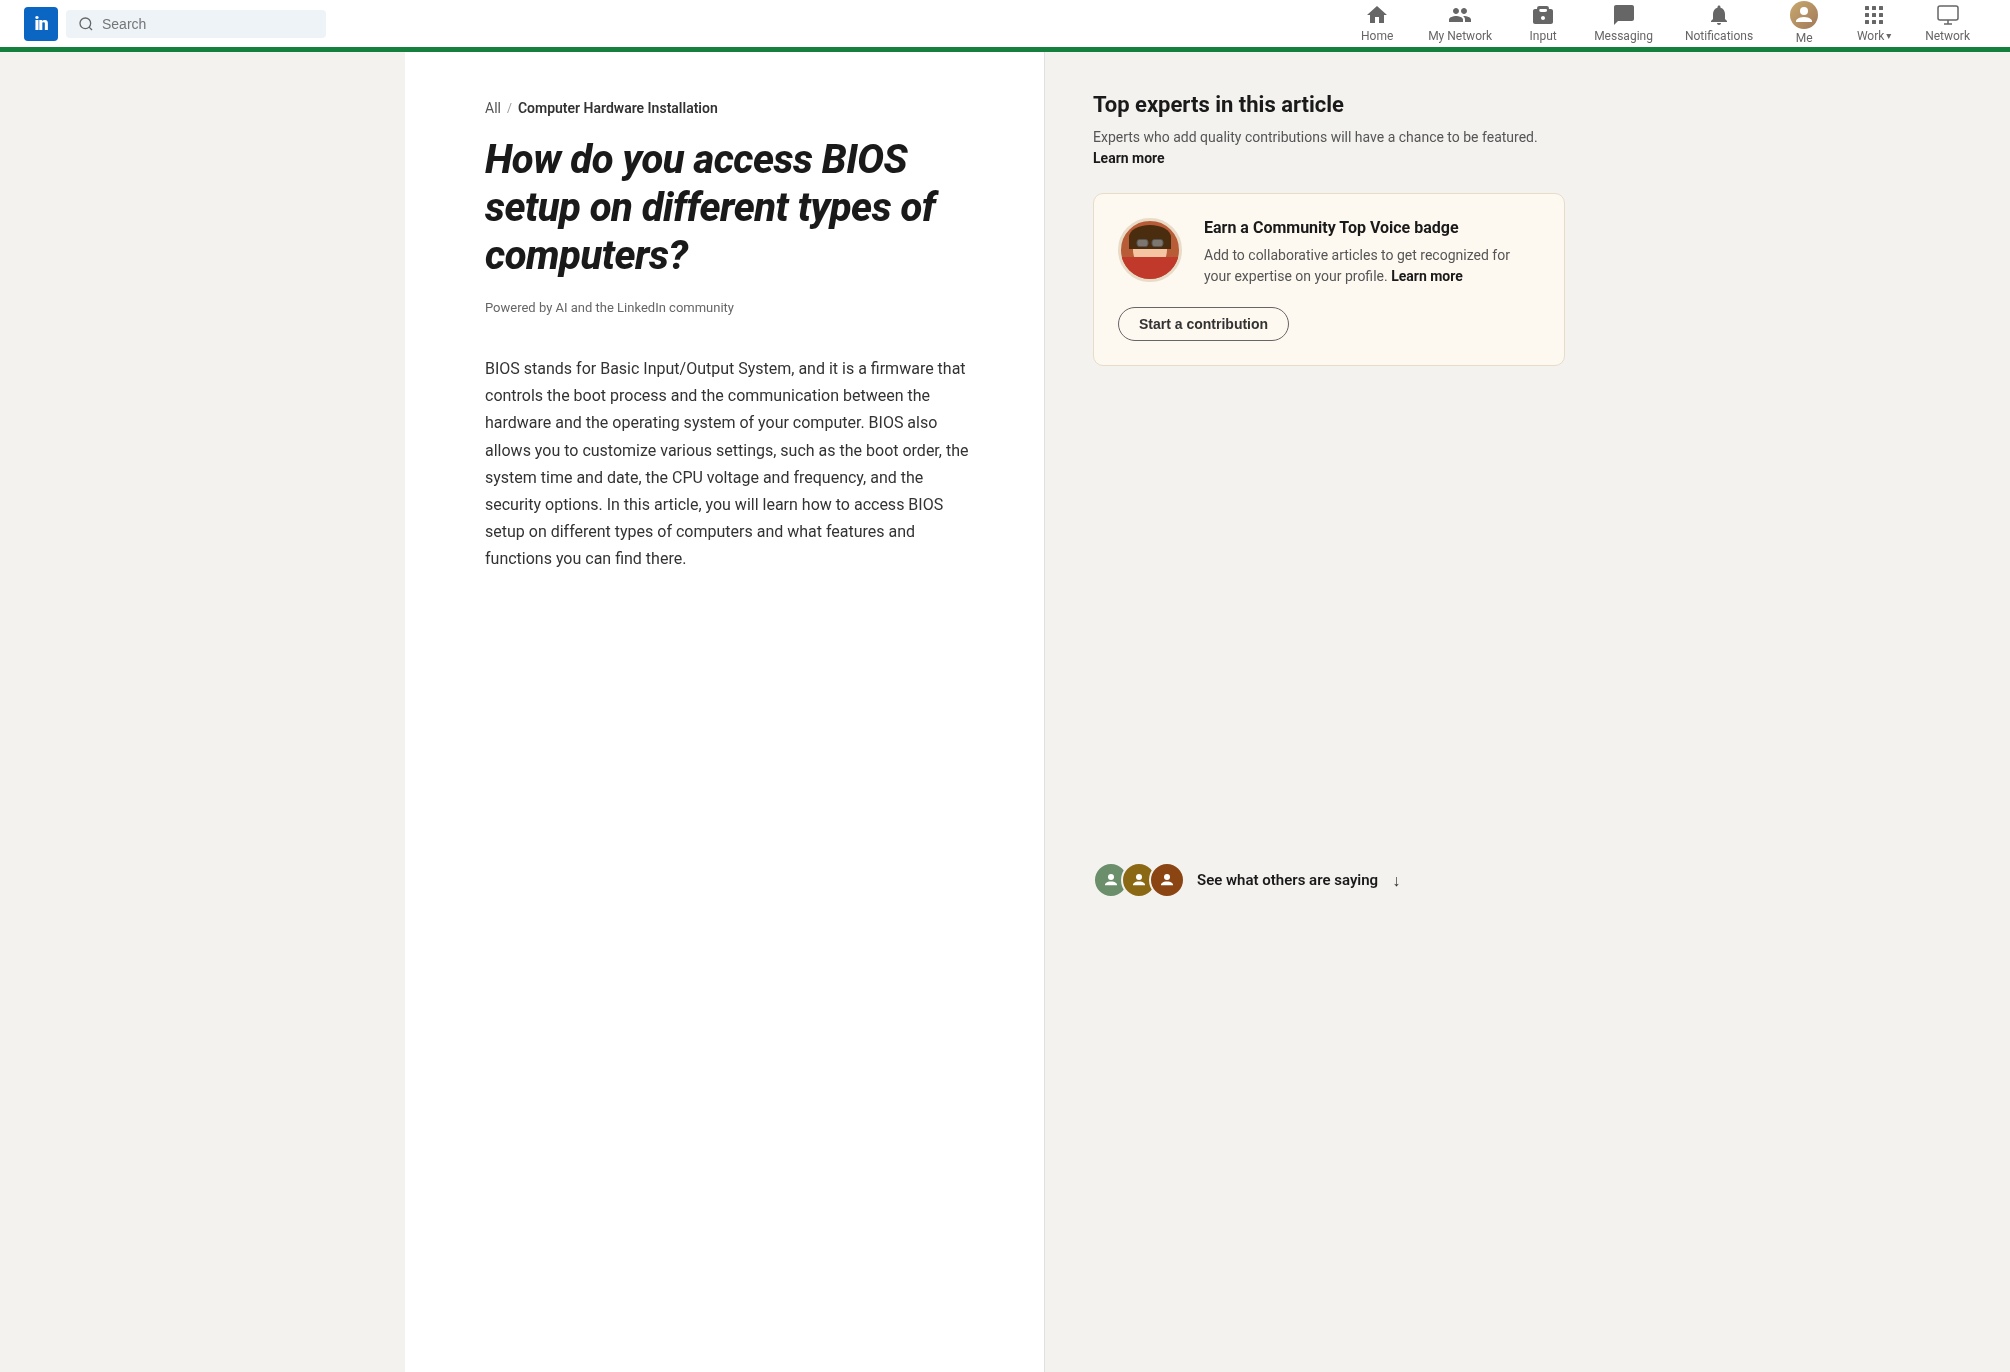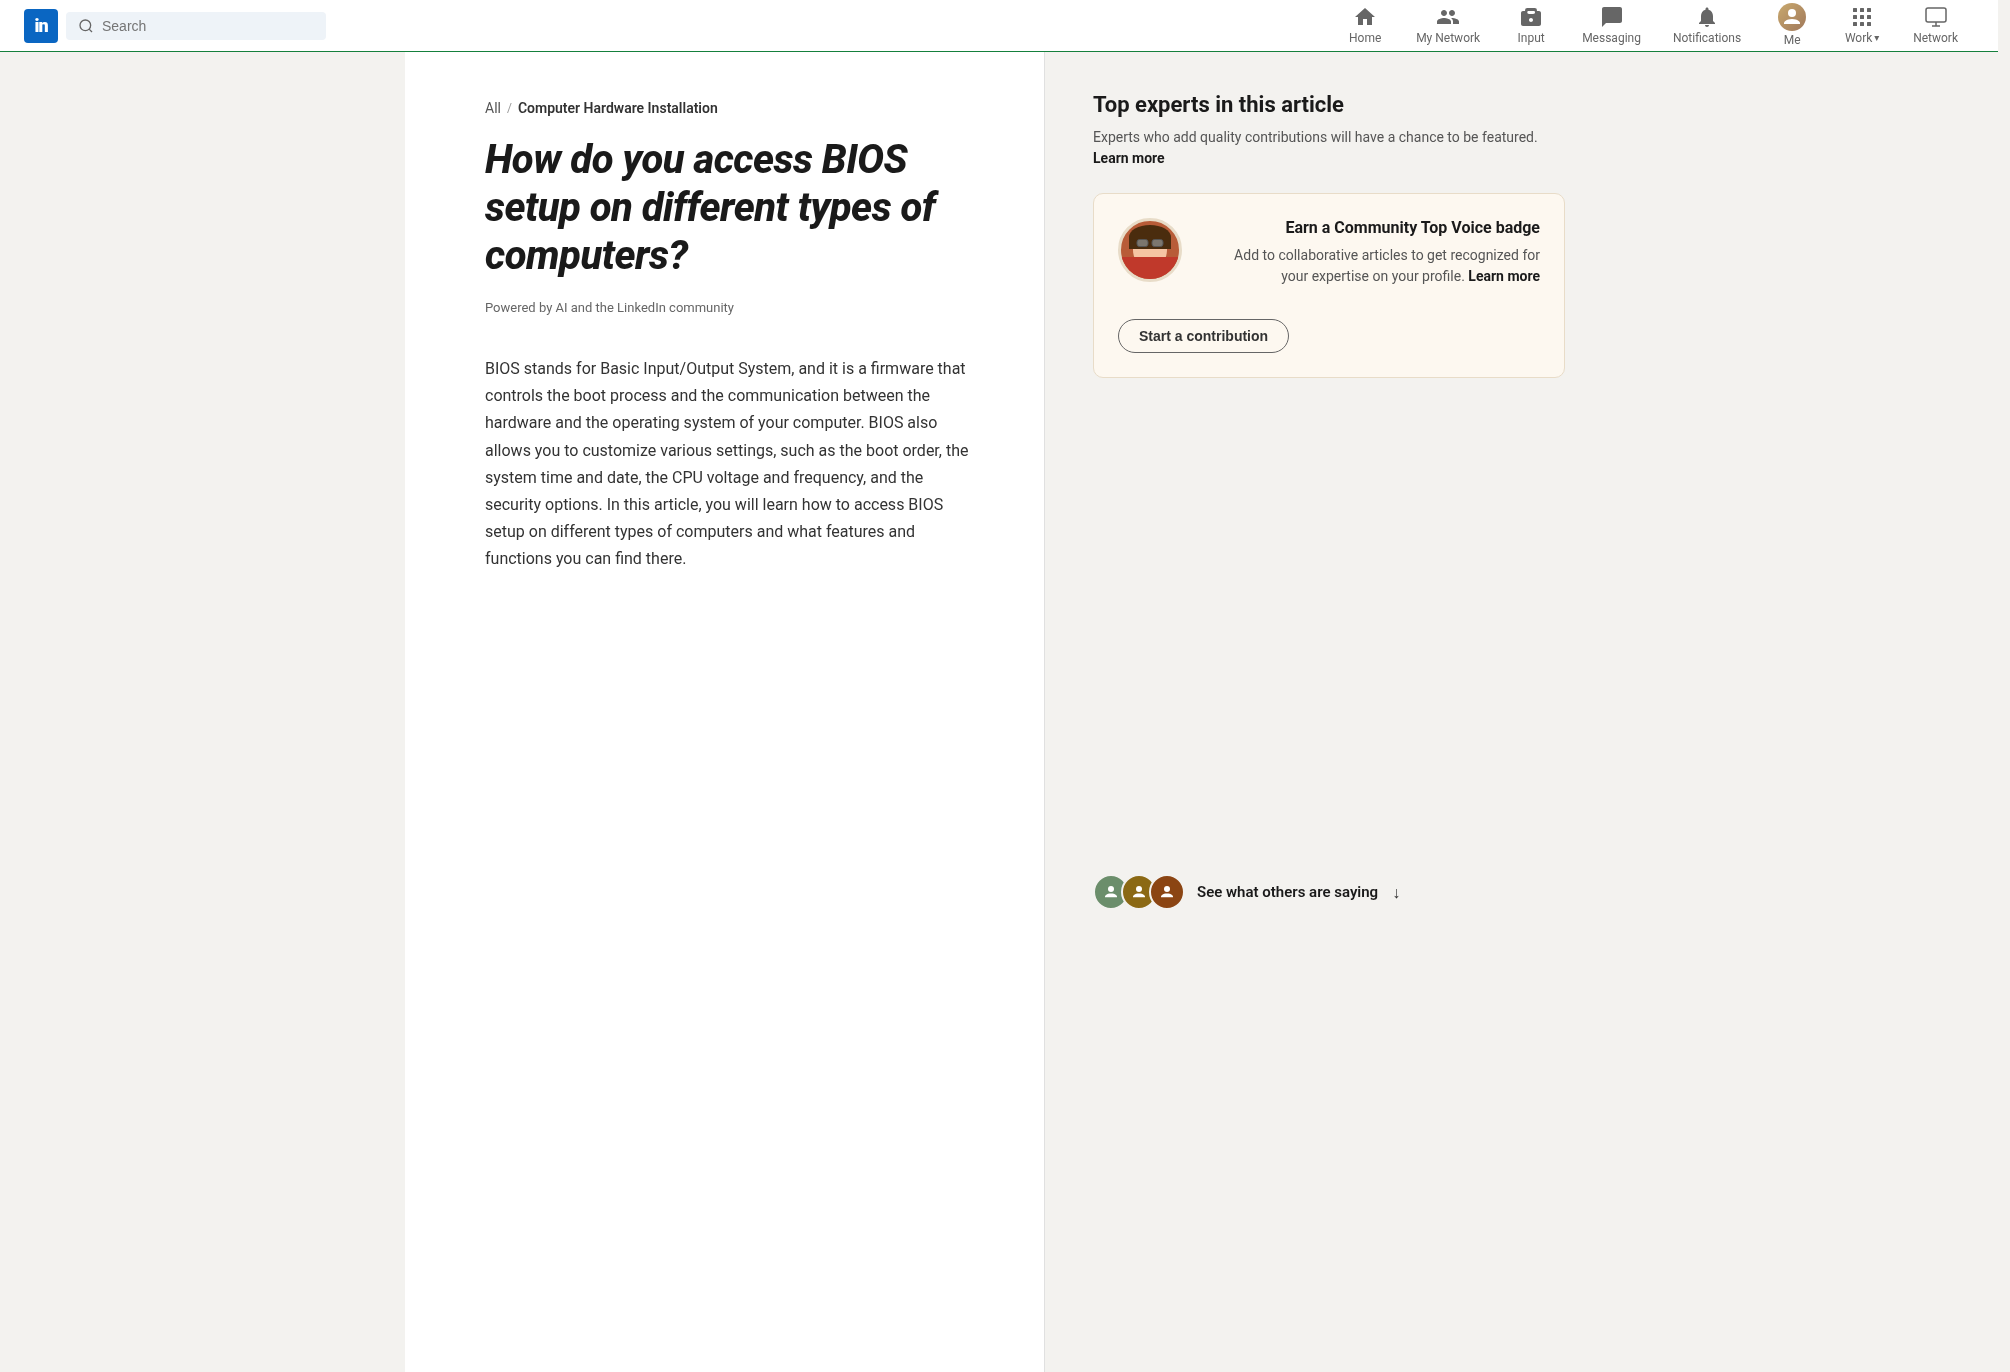--- a/index.html
+++ b/index.html
@@ -1,21 +1,21 @@
 <!DOCTYPE html>
 <html><head>
   <meta charset="utf-8">
   <style>
     * { margin: 0; padding: 0; box-sizing: border-box; }
     body { font-family: -apple-system, BlinkMacSystemFont, 'Segoe UI', Roboto, Helvetica, Arial, sans-serif; background: #f3f2ef; min-height: 100vh; }
 
     
     .navbar {
-      position: fixed; top: 0; left: 0; right: 12px; height: 52px;
-      background: #fff; border-bottom: 1px solid #15803d;
+      position: fixed; top: 0; left: 0; right: 0; height: 52px;
+      background: #fff; border-bottom: 5px solid #15803d;
       display: flex; align-items: center; z-index: 100;
       padding: 0 24px;
     }
     .navbar-left { display: flex; align-items: center; gap: 8px; flex: 0 0 auto; }
     .linkedin-logo {
       width: 34px; height: 34px; background: #0a66c2; border-radius: 4px;
       display: flex; align-items: center; justify-content: center;
       color: #fff; font-weight: 900; font-size: 18px; letter-spacing: -1px;
     }
     .search-box {
@@ -113,22 +113,21 @@
     }
 
     
     .contribution-card {
       background: #fdf8f0; border: 1px solid #e8dcc8;
       border-radius: 10px; padding: 24px;
       margin-bottom: 32px;
     }
     .contribution-card-top {
       display: flex; align-items: flex-start; gap: 22px;
-      margin-bottom: 32px;
-      text-align: right;
+      margin-bottom: 20px;
     }
 
     .contribution-text h3 {
       font-size: 16px; font-weight: 700; color: #1a1a1a;
       margin-bottom: 8px;
     }
     .contribution-text p {
       font-size: 14px; color: #555; line-height: 1.5;
     }
     .contribution-text p a {

